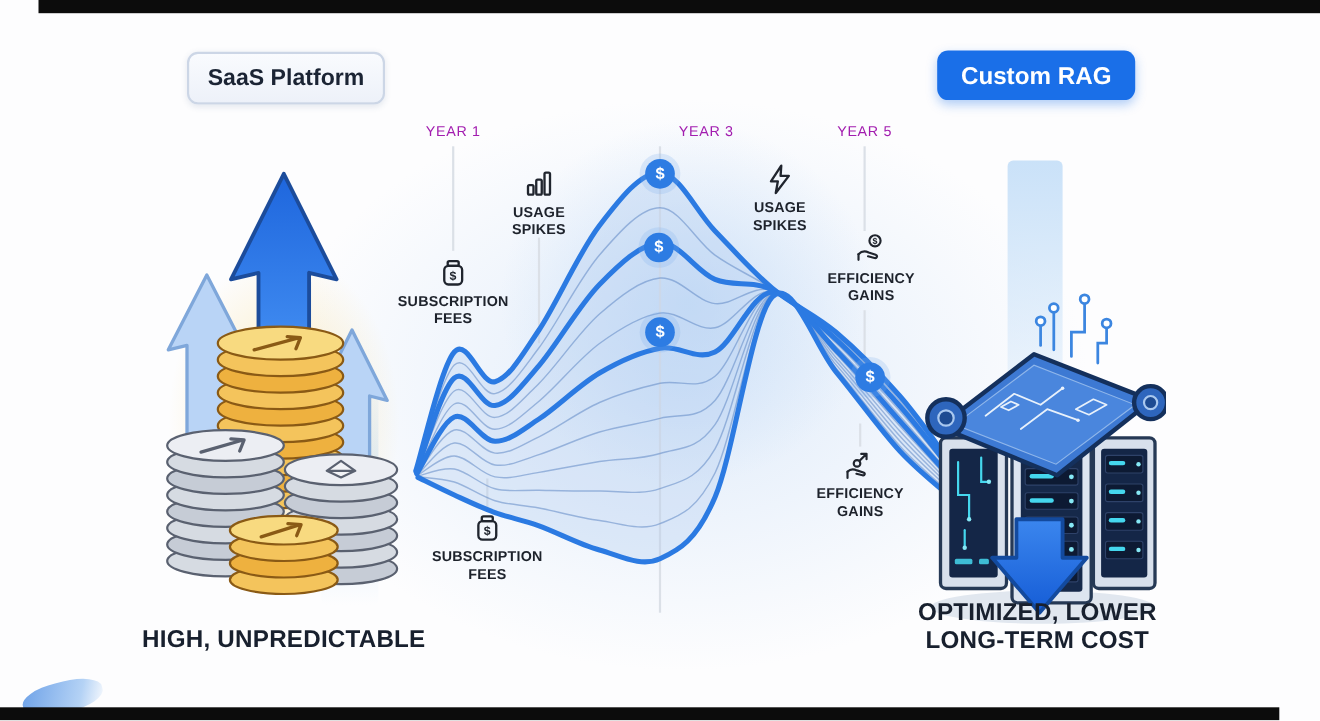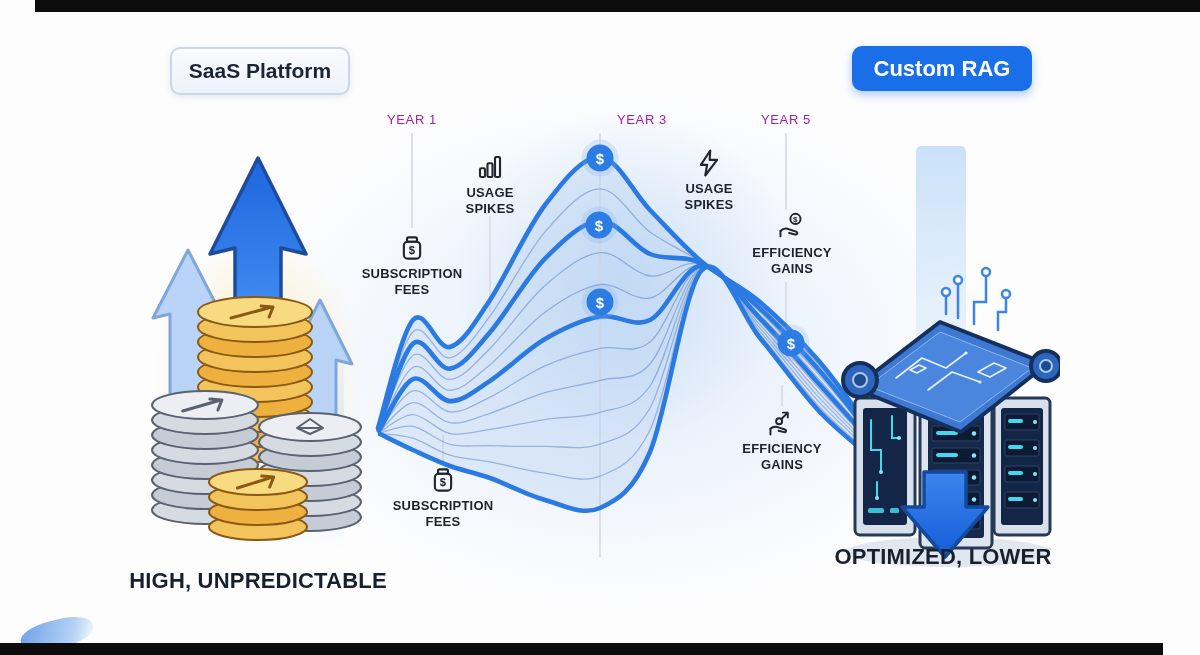--- a/index.html
+++ b/index.html
@@ -306,17 +306,18 @@
       <path d="M158 110 V92 H166 V78"></path>
         <circle cx="166" cy="74" r="4" fill="#ffffff"></circle>
     </g>
   </svg>
 
   <div class="caption" style="left:258px;top:568px;width:290px;">
     <div>HIGH, UNPREDICTABLE</div>
   </div>
   <div class="caption" style="left:943px;top:544px;width:290px;">
     <div>OPTIMIZED, LOWER</div>
+    <div>LONG-TERM COST</div>
   </div>
 
   <div class="bar top"></div>
   <div class="bar bottom"></div>
 </div>
 
 </body></html>

